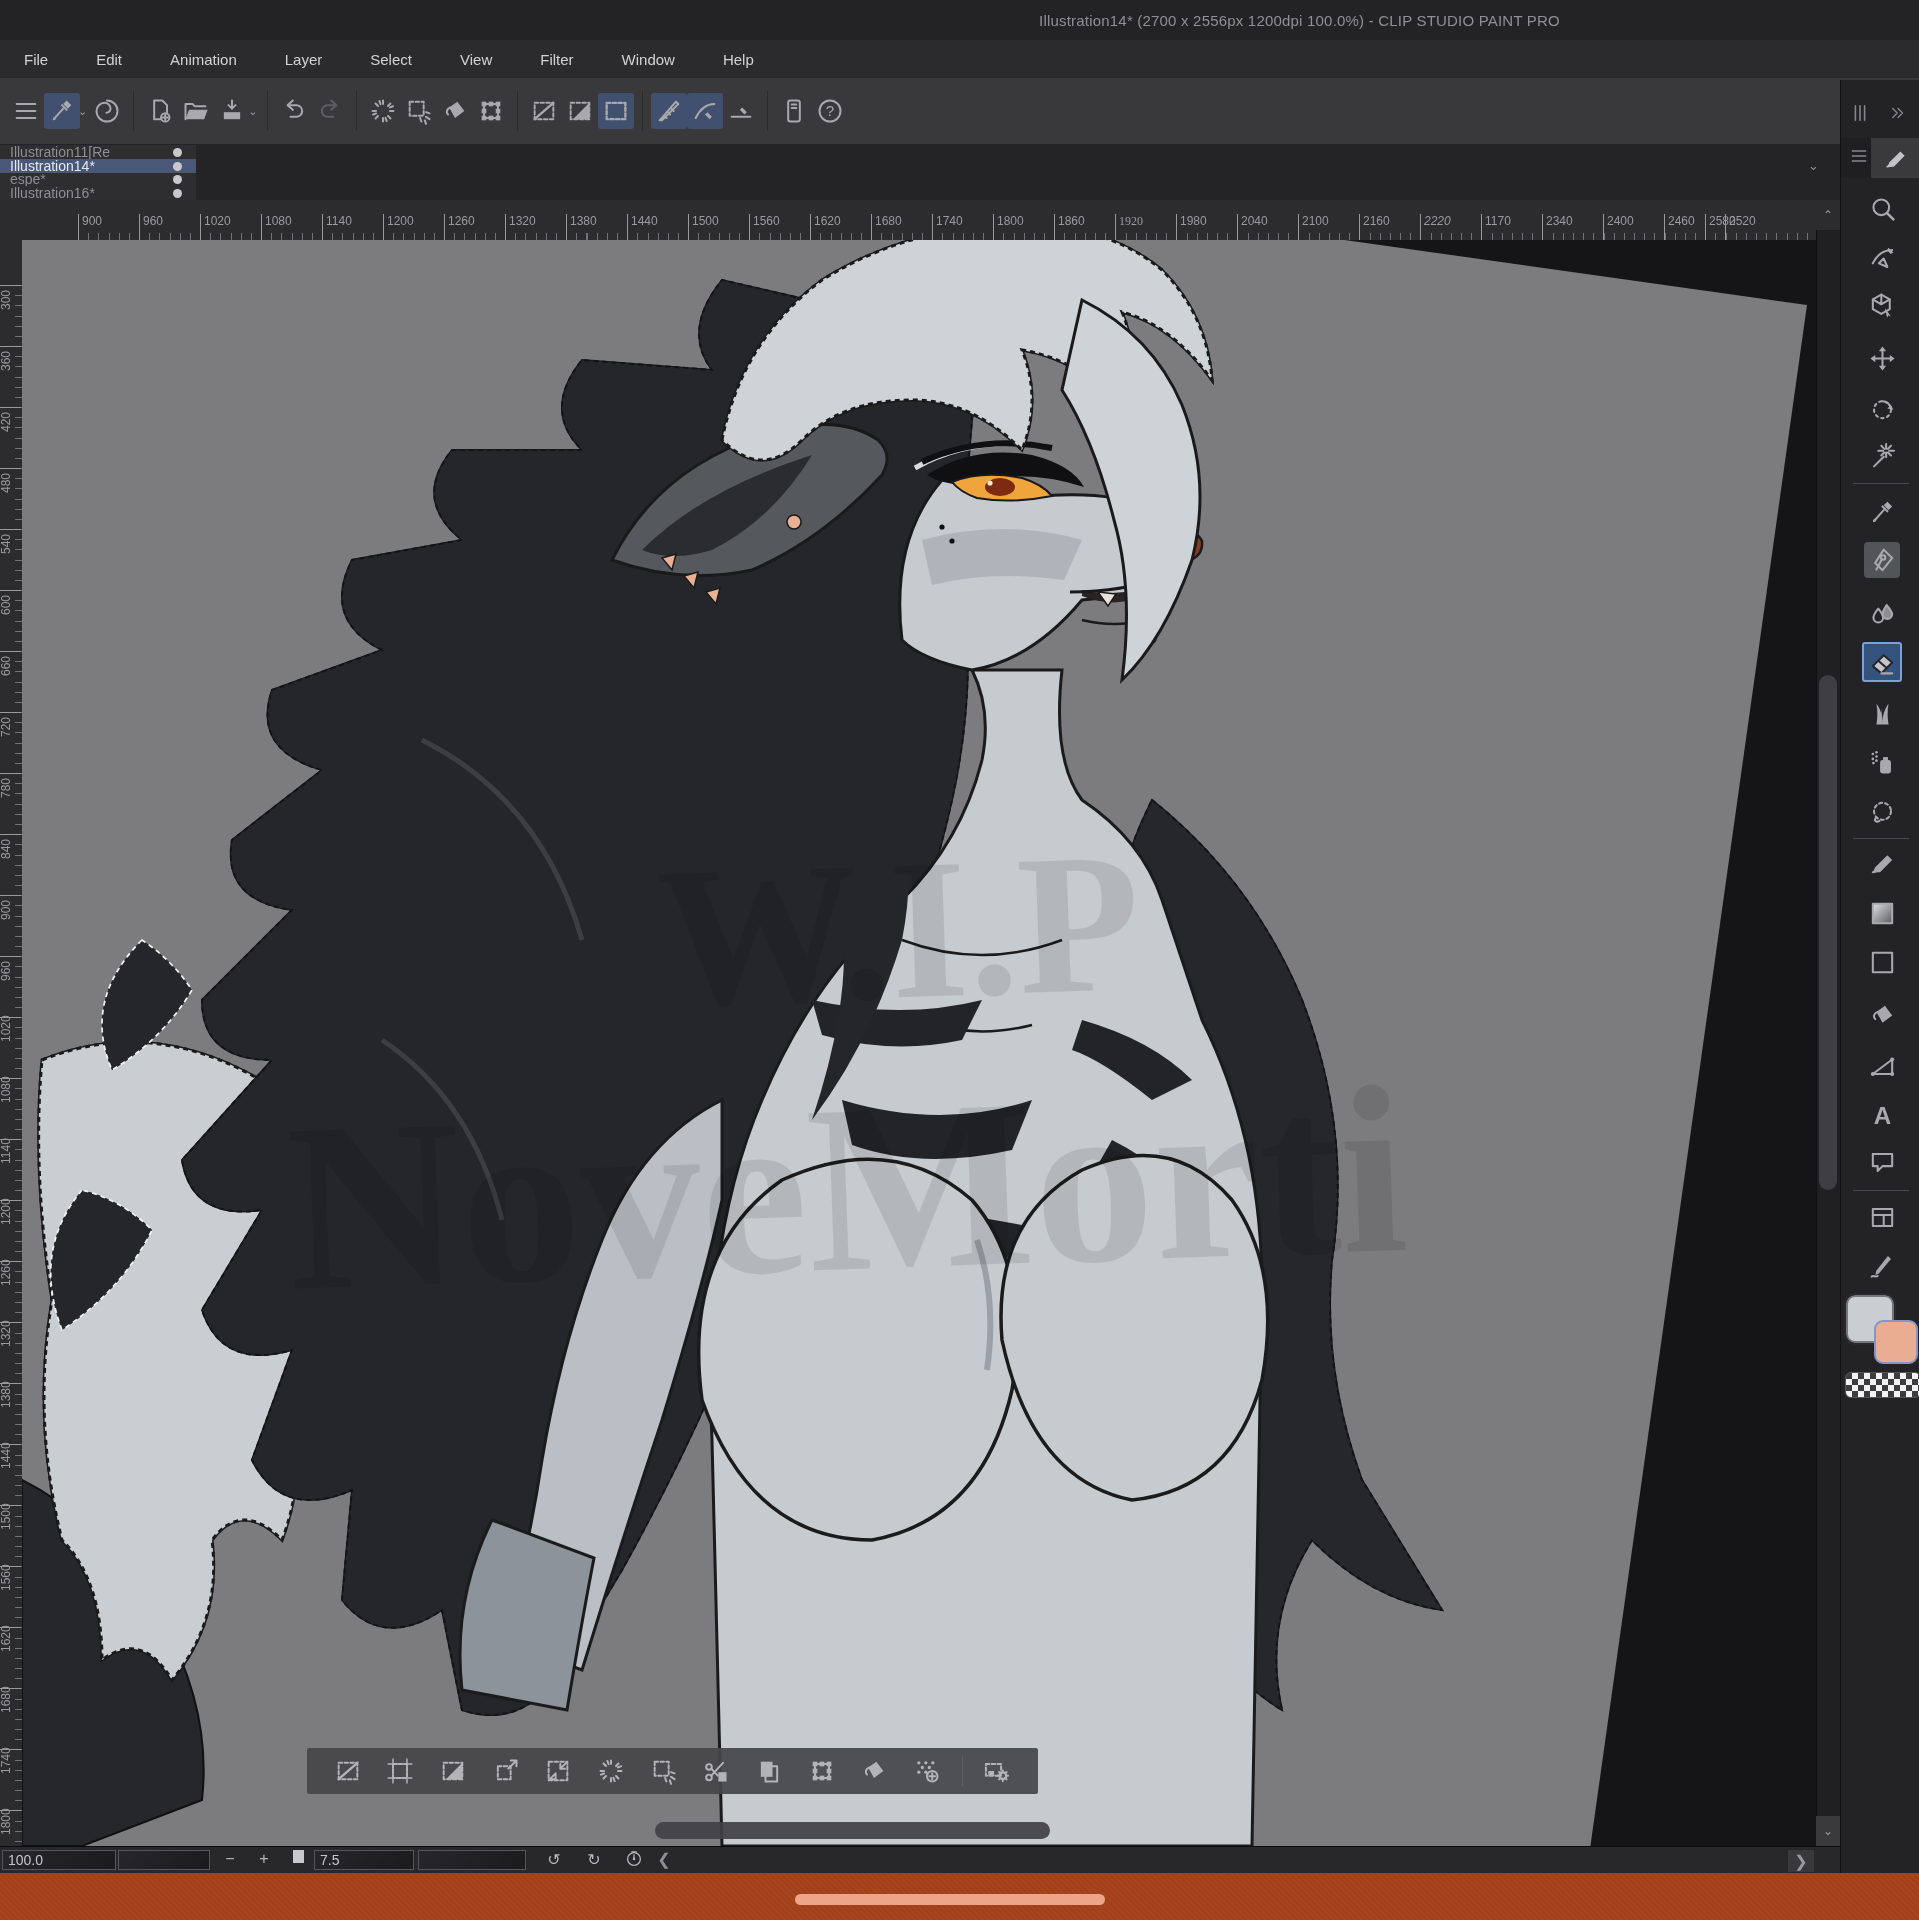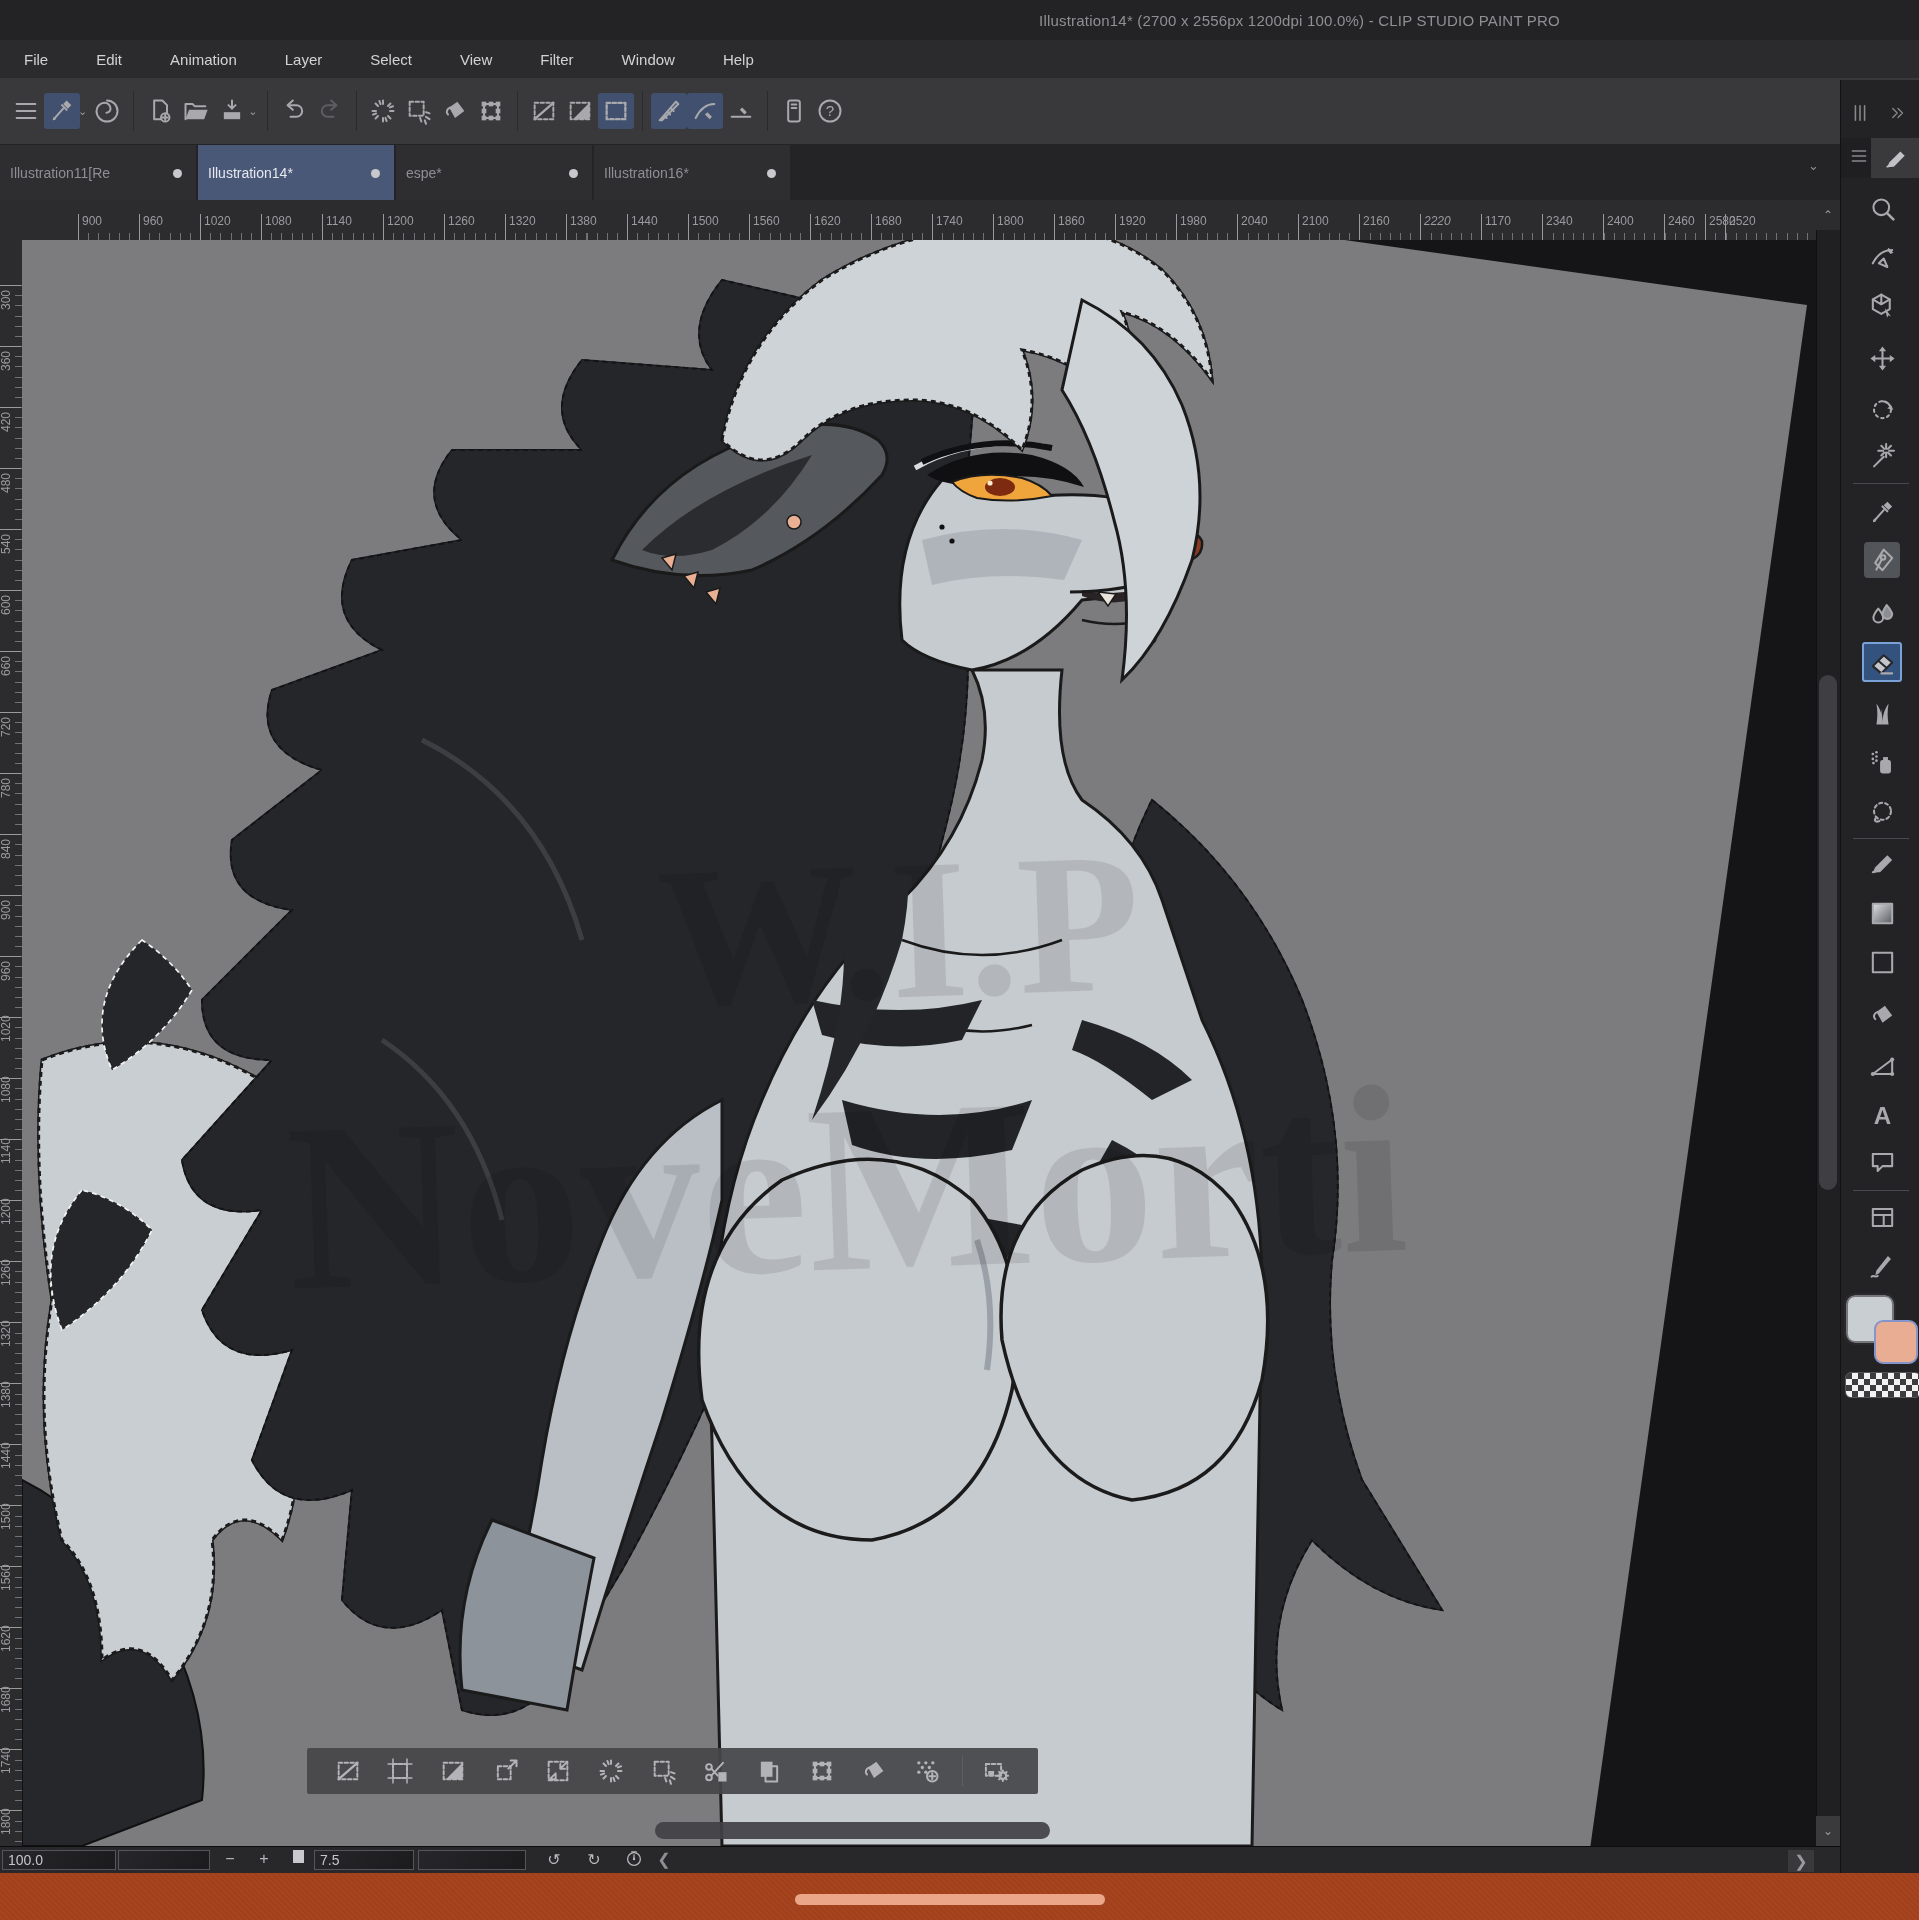--- a/index.html
+++ b/index.html
@@ -11,21 +11,21 @@
   #titlebar{left:0;top:0;width:1919px;height:40px;background:#232325;display:flex;align-items:center;justify-content:center;}
   #titlebar span{color:#909094;font-size:15px;letter-spacing:.2px;padding-left:680px;}
   #menubar{left:0;top:40px;width:1919px;height:38px;background:#2b2b2d;display:flex;align-items:center;}
   .menu-item{color:#d2d2d4;font-size:15px;padding:0 24px;height:38px;display:flex;align-items:center;cursor:default;}
   #toolbar{left:0;top:78px;width:1919px;height:67px;background:#39393c;display:flex;align-items:center;padding-left:8px;box-sizing:border-box;border-bottom:1px solid #232325;}
   .tbtn{width:36px;height:36px;display:flex;align-items:center;justify-content:center;border-radius:3px;flex:0 0 auto;}
   .tbtn.blue{background:#41506e;}
   .tbtn.dim{color:#5d5d63;}
   .tsep{width:1px;height:40px;background:#2a2a2c;margin:0 8px;flex:0 0 auto;}
   .tchev{color:#9a9a9e;font-size:11px;margin:0 2px 0 -2px;flex:0 0 auto;}
-  #tabsrow{left:0;top:145px;width:1919px;height:55px;background:#242426;display:flex;align-items:stretch;}
+  #tabsrow{left:0;top:145px;width:1919px;height:55px;background:#242426;display:flex;align-items:stretch;flex-direction:column;}
   .tab{width:196px;margin-right:2px;background:#2e2e31;color:#8f8f93;font-size:14px;display:flex;align-items:center;padding:0 10px;box-sizing:border-box;position:relative;white-space:nowrap;overflow:hidden;}
   .tab .dot{position:absolute;right:14px;top:50%;width:9px;height:9px;margin-top:-4px;border-radius:50%;background:#c9c9cd;}
   .tab.active{background:#4a5878;color:#e6e8ee;}
   .tab .lbl{overflow:hidden;text-overflow:clip;max-width:150px;}
   #tabchev{left:1808px;top:158px;color:#8f8f93;font-size:13px;}
   
   #corner{left:0;top:200px;width:22px;height:40px;background:#2c2c2e;border-right:1px solid #1a1a1c;border-bottom:1px solid #77797c;}
   #rulertop{left:22px;top:200px;width:1794px;height:40px;background:#2c2c2e;border-bottom:1px solid #77797c;overflow:hidden;
      background-image:repeating-linear-gradient(to right,#707276 0 1px,transparent 1px 10.17px);
      background-size:1794px 7px;background-position:56px 33px;background-repeat:no-repeat;}
@@ -262,21 +262,21 @@
       <div class="rt-lab" style="left: 483px;">1320</div>
       <div class="rt-lab" style="left: 544px;">1380</div>
       <div class="rt-lab" style="left: 605px;">1440</div>
       <div class="rt-lab" style="left: 666px;">1500</div>
       <div class="rt-lab" style="left: 727px;">1560</div>
       <div class="rt-lab" style="left: 788px;">1620</div>
       <div class="rt-lab" style="left: 849px;">1680</div>
       <div class="rt-lab" style="left: 910px;">1740</div>
       <div class="rt-lab" style="left: 971px;">1800</div>
       <div class="rt-lab" style="left: 1032px;">1860</div>
-      <div class="rt-lab" style="left: 1093px;">1920</div>
+      <div class="rt-lab" style="left: 1093px; font-family: Liberation Serif, serif;">1920</div>
       <div class="rt-lab" style="left: 1154px;">1980</div>
       <div class="rt-lab" style="left: 1215px;">2040</div>
       <div class="rt-lab" style="left: 1276px;">2100</div>
       <div class="rt-lab" style="left: 1337px;">2160</div>
       <div class="rt-lab" style="left: 1398px; font-style: italic;">2220</div>
       <div class="rt-lab" style="left: 1459px;">1170</div>
       <div class="rt-lab" style="left: 1520px;">2340</div>
       <div class="rt-lab" style="left: 1581px;">2400</div>
       <div class="rt-lab" style="left: 1642px;">2460</div>
       <div class="rt-lab" style="left: 1703px;">2520</div>

